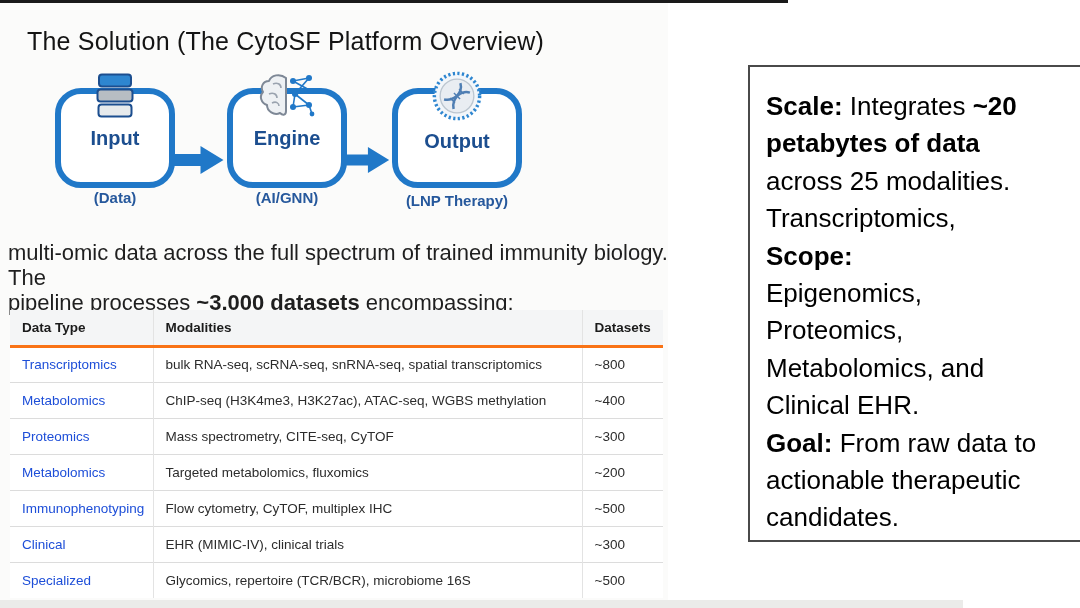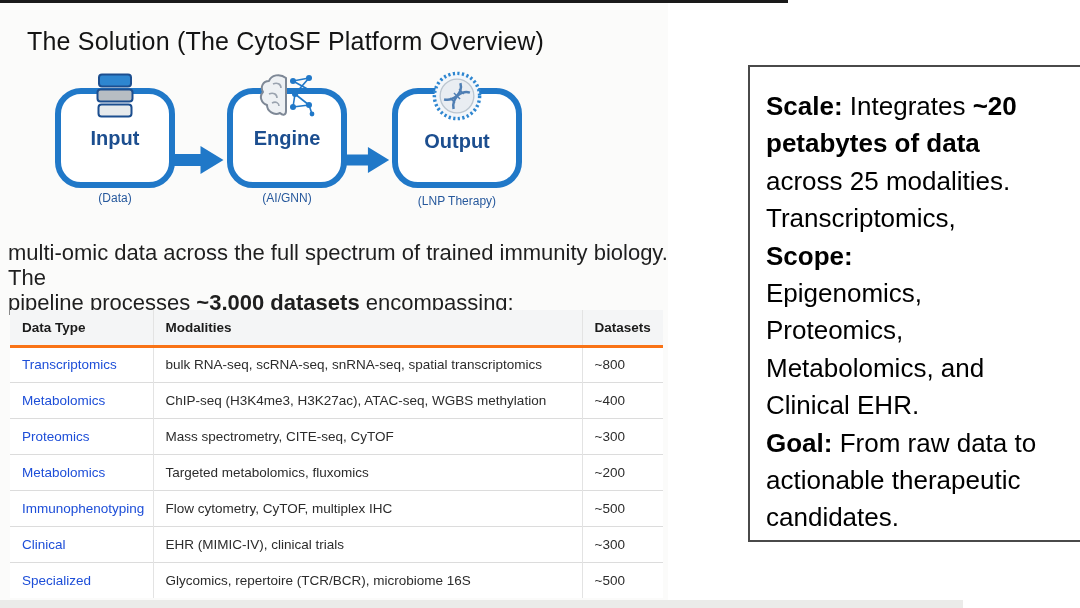--- a/index.html
+++ b/index.html
@@ -21,21 +21,21 @@
   .flow-node{
     position:absolute;top:88px;height:100px;box-sizing:border-box;
     border:6px solid #2078c8;border-radius:26px;background:#ffffff;
     display:flex;flex-direction:column;align-items:center;justify-content:center;
     gap:1px;padding-top:2px;
   }
   .node-1{left:55px;width:120px;}
   .node-2{left:227px;width:120px;justify-content:center;}
   .node-3{left:392px;width:130px;}
   .node-label{font-size:20px;font-weight:700;color:#1c4e8f;line-height:22px;margin-top:3px;}
-  .node-sub{font-size:12px;font-weight:400;color:#26589c;line-height:16px;margin-top:40px;}
+  .node-sub{font-size:15px;font-weight:700;color:#26589c;line-height:16px;margin-top:40px;}
   .flow-arrow{position:absolute;top:143px;height:34px;}
   .arrow-1{left:173px;width:53px;}
   .arrow-2{left:343px;width:48px;}
 
   
   .intro{
     position:absolute;left:8px;top:240px;width:660px;
     font-size:22px;color:#1f1f1f;
   }
   .intro .tl{line-height:25px;}

